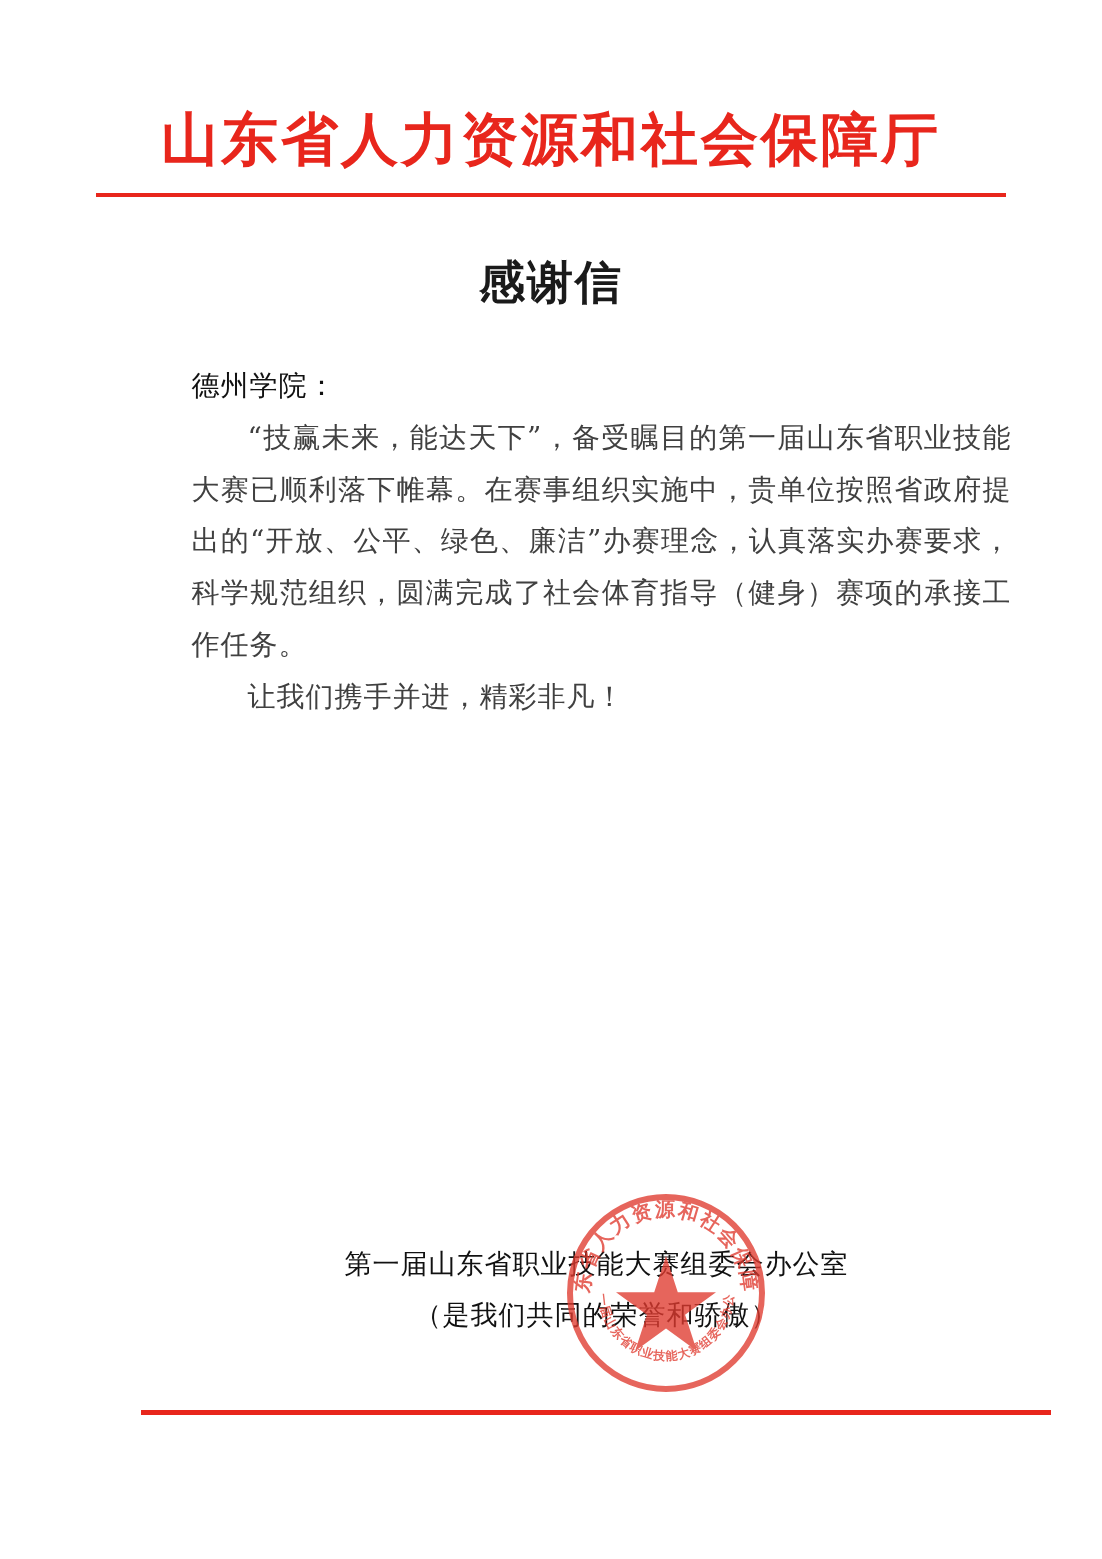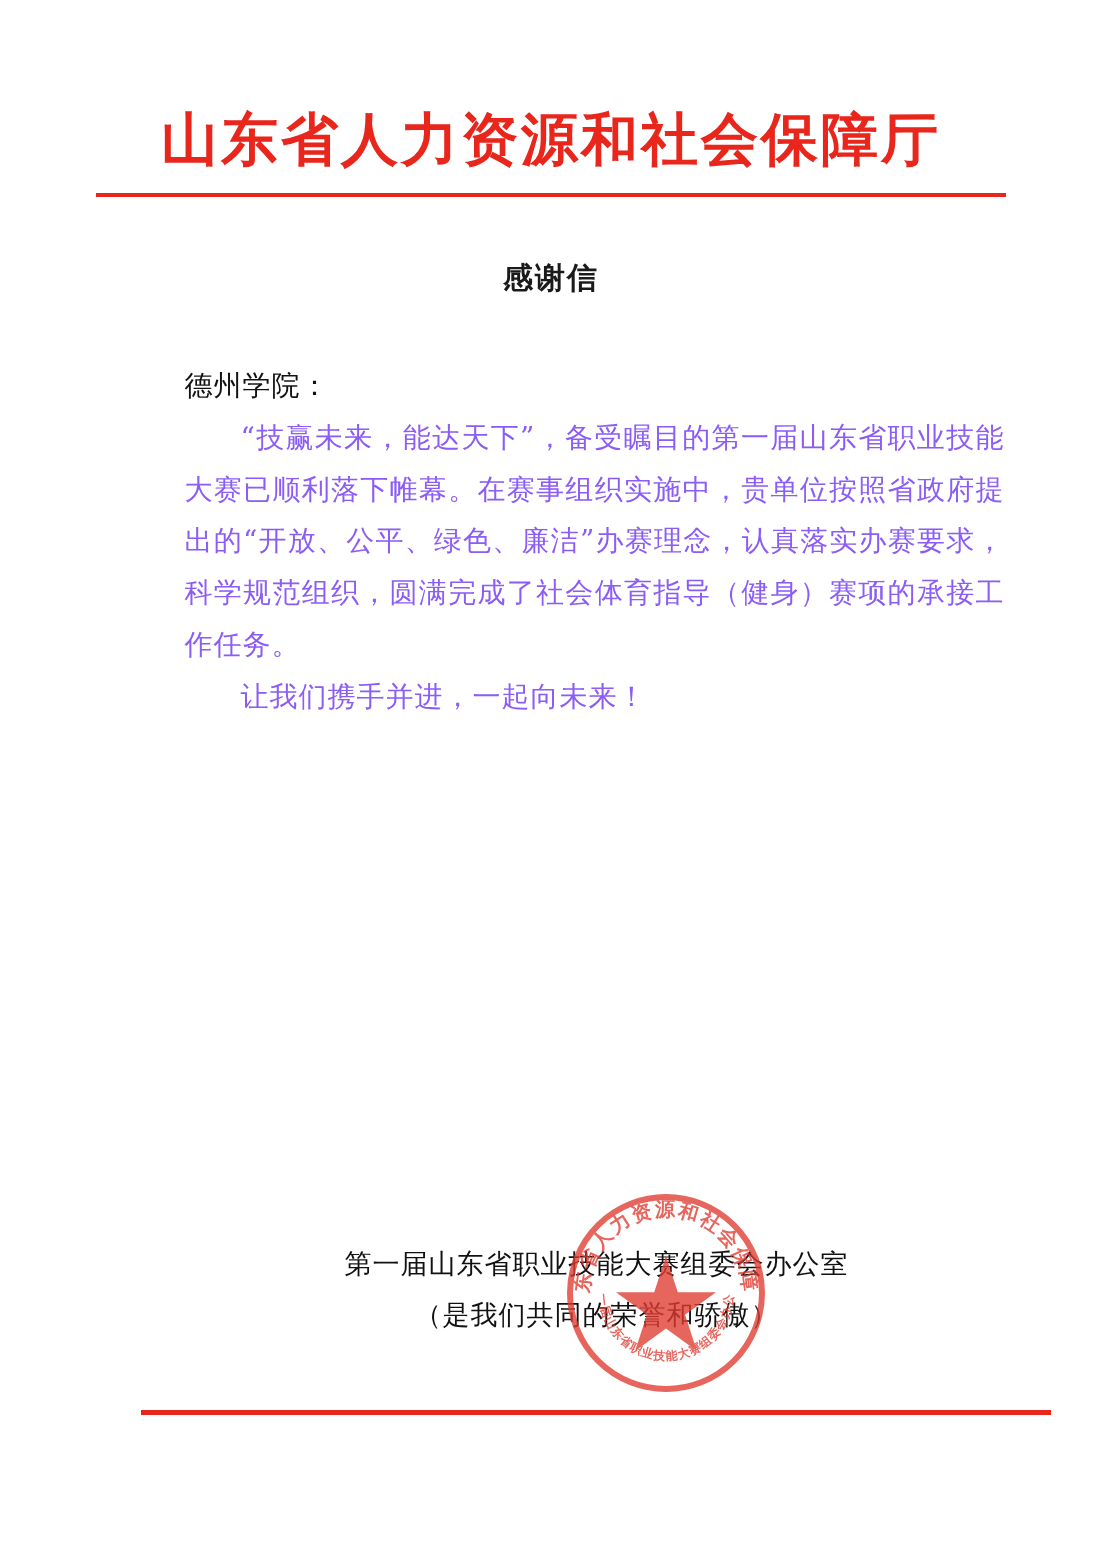--- a/index.html
+++ b/index.html
@@ -41,47 +41,47 @@
     margin: 22px auto 0 auto;
     width: 910px;
     height: 4px;
     background: #e8261c;
   }
 
   
   .doc-title {
     position: absolute;
     left: 0;
-    top: 258px;
+    top: 252px;
     width: 100%;
     text-align: center;
     font-family: Liberation Sans, sans-serif;
     font-weight: 700;
-    font-size: 30px;
+    font-size: 46px;
     color: #1a1a1a;
     letter-spacing: 2px;
   }
 
   
   .body-block {
     position: absolute;
-    left: 140px;
+    left: 147px;
     top: 360px;
     width: 820px;
   }
   .salutation {
     font-size: 28px;
     line-height: 1.85;
     color: #111;
     letter-spacing: 1px;
   }
   .para {
     font-size: 28px;
     line-height: 1.85;
-    color: #8b5cf6;
+    color: #404040;
     text-indent: 2em;
     letter-spacing: 1px;
     text-align: justify;
     margin: 0;
   }
 
   
   .signature {
     position: absolute;
     left: 142px;
@@ -129,21 +129,21 @@
   <div class="letterhead">
     <div class="letterhead-title">山东省人力资源和社会保障厅</div>
     <div class="letterhead-rule"></div>
   </div>
 
   <div class="doc-title">感谢信</div>
 
   <div class="body-block">
     <div class="salutation">德州学院：</div>
     <p class="para">“技赢未来，能达天下”，备受瞩目的第一届山东省职业技能大赛已顺利落下帷幕。在赛事组织实施中，贵单位按照省政府提出的“开放、公平、绿色、廉洁”办赛理念，认真落实办赛要求，科学规范组织，圆满完成了社会体育指导（健身）赛项的承接工作任务。</p>
-    <p class="para">让我们携手并进，一起向未来！</p>
+    <p class="para">让我们携手并进，精彩非凡！</p>
   </div>
 
   <div class="signature">
     <div class="sig-line">第一届山东省职业技能大赛组委会办公室</div>
     <div class="sig-line">（是我们共同的荣誉和骄傲）</div>
   </div>
 
   <div class="seal">
     <svg viewBox="0 0 210 210" width="210" height="210" aria-hidden="true">
       <defs>

